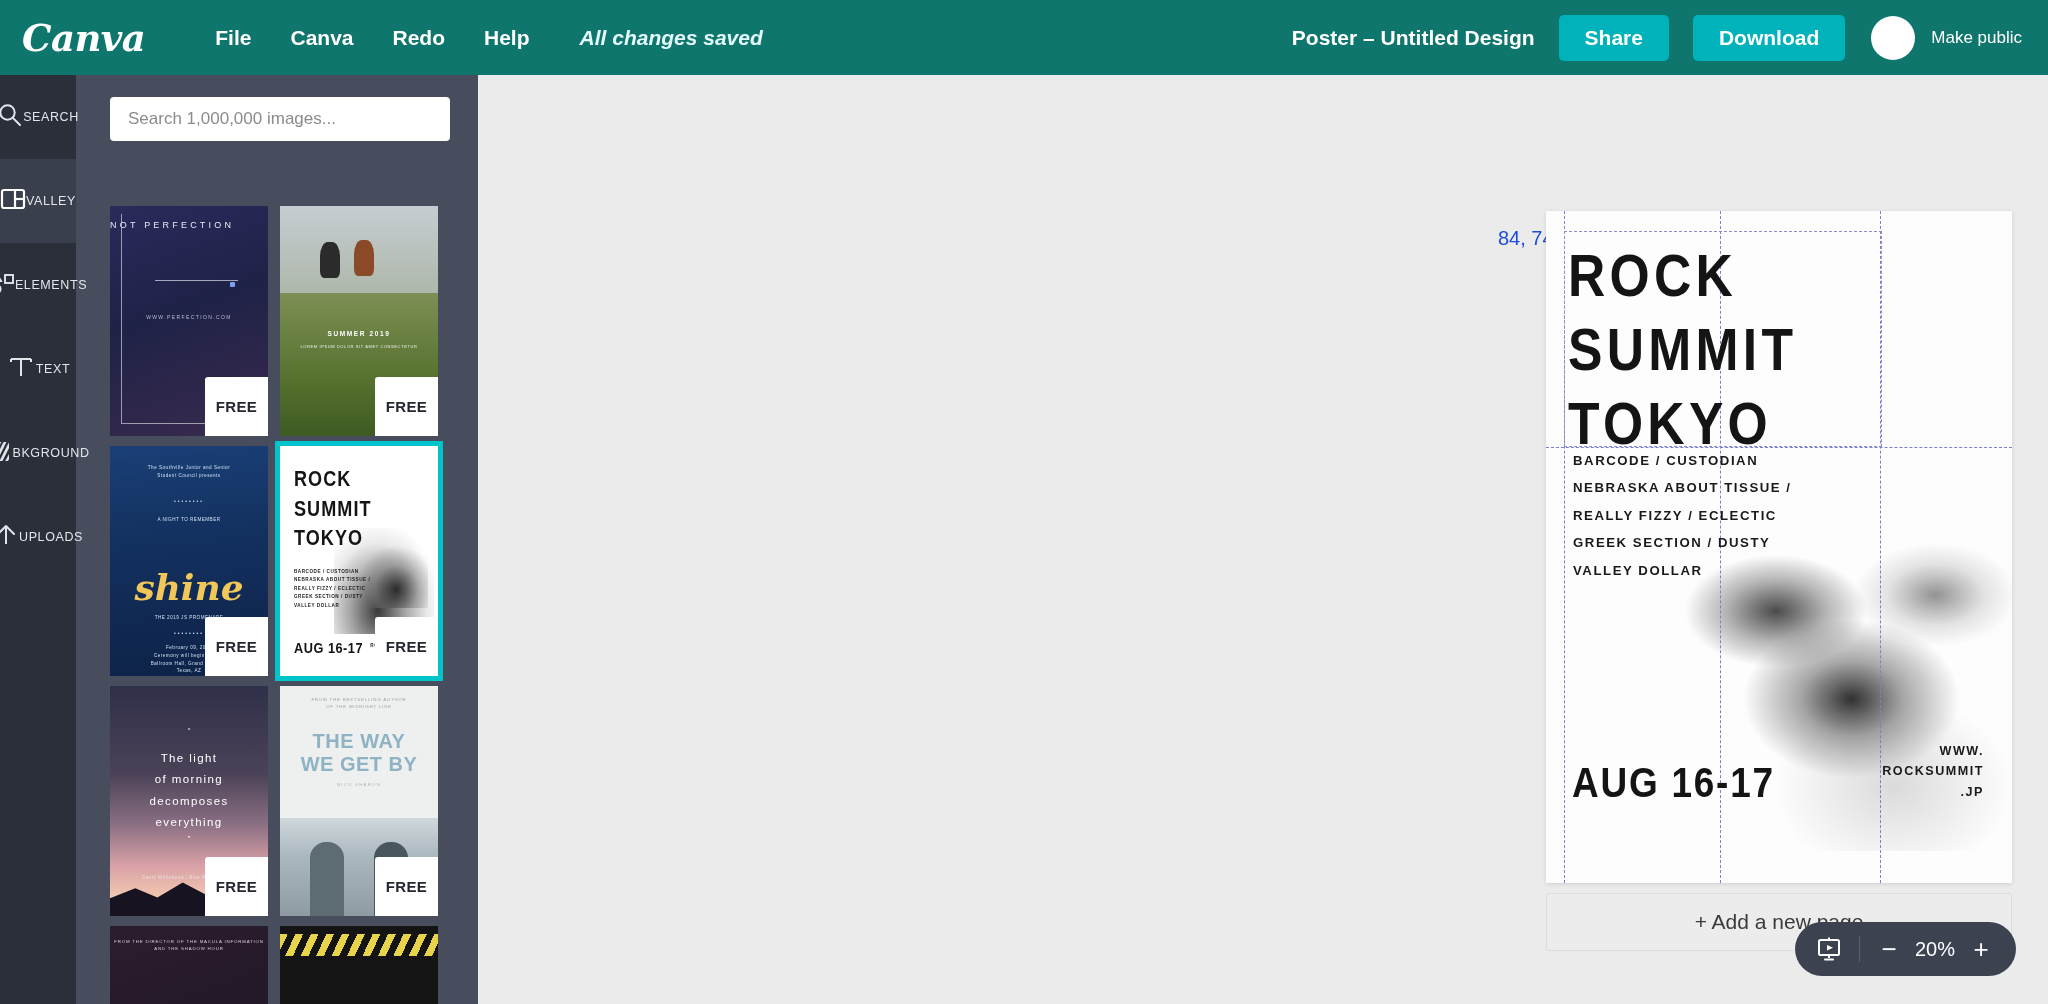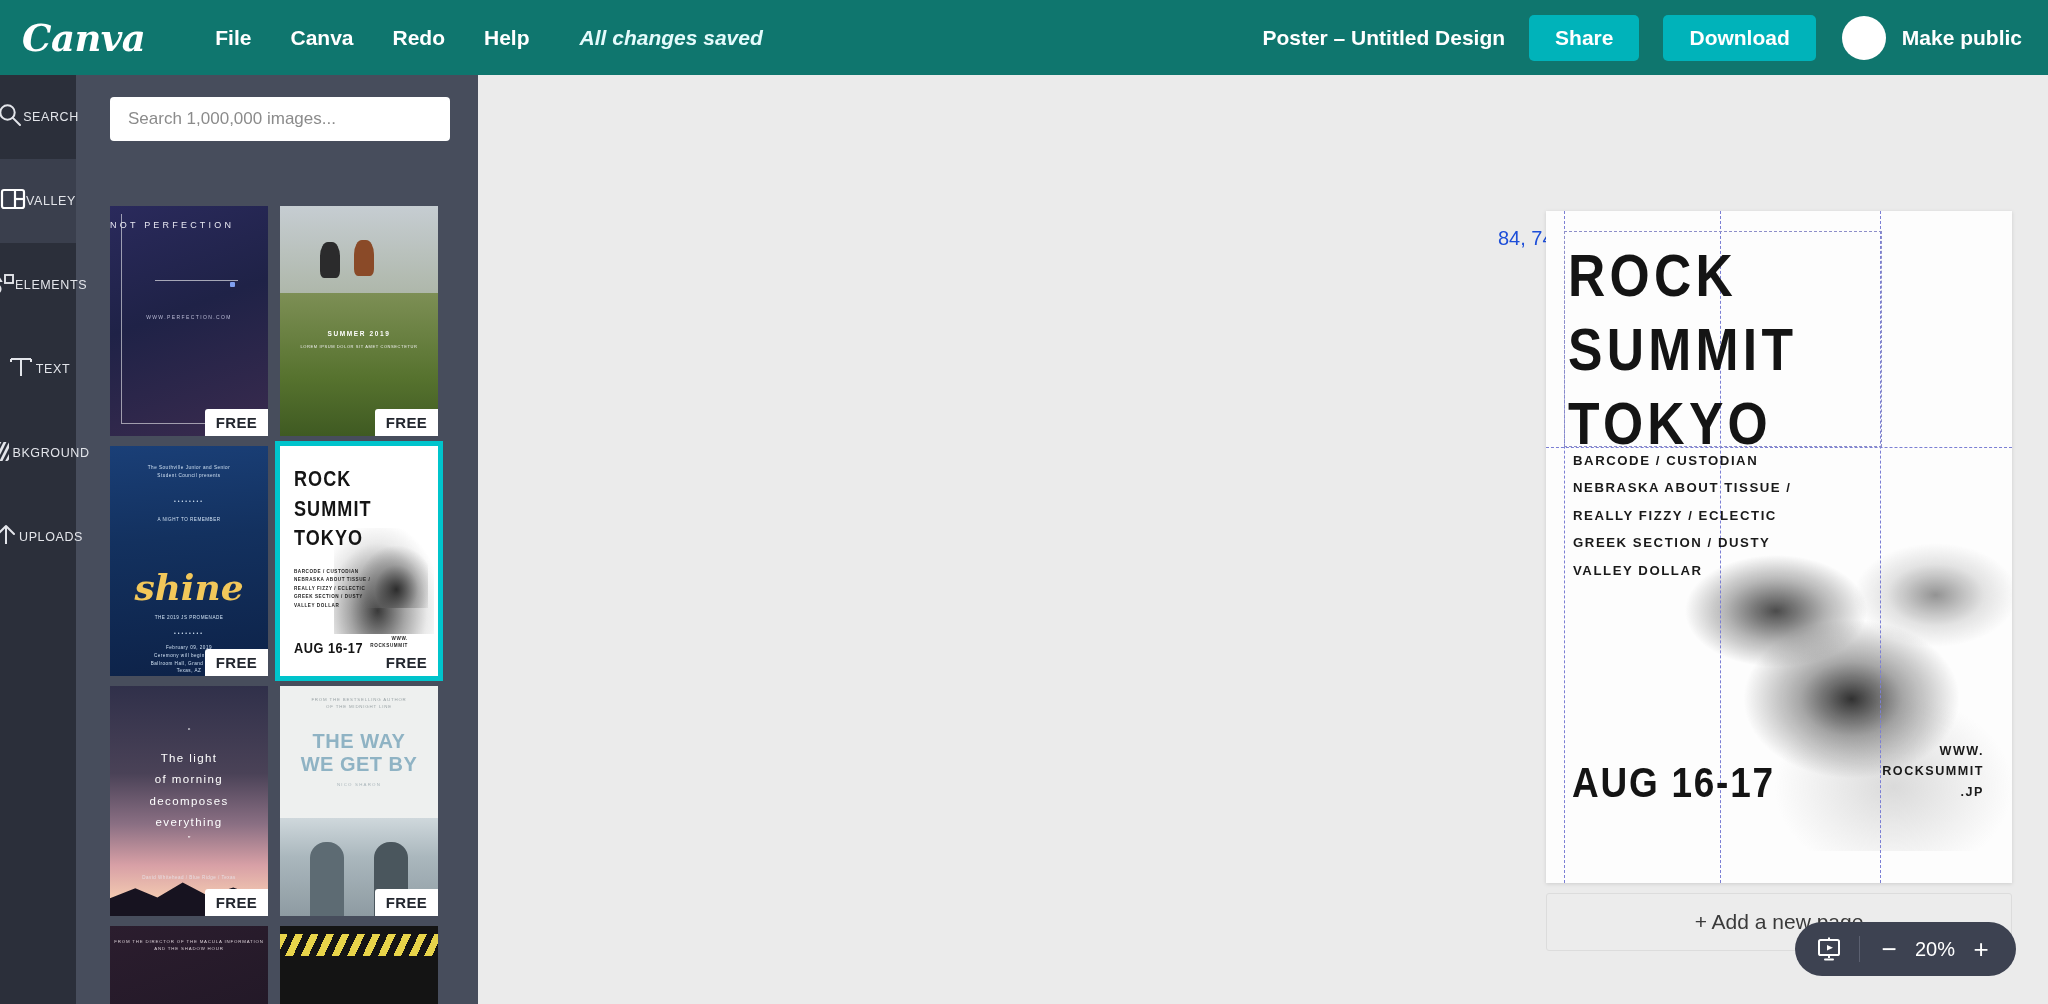--- a/index.html
+++ b/index.html
@@ -75,22 +75,22 @@
   }
   #avatar {
     width: 44px; height: 44px;
     border-radius: 50%;
     background: #ffffff;
     flex: none;
     cursor: pointer;
   }
   #make-public-label {
     color: #ffffff;
-    font-size: 21px;
-    font-weight: 700;
+    font-size: 17px;
+    font-weight: 400;
     margin-left: 16px;
     white-space: nowrap;
     cursor: pointer;
   }
 
   
   #rail {
     position: absolute; top: 75px; left: 0;
     width: 76px; height: 929px;
     background: #2b2f3a;
@@ -164,21 +164,21 @@
   .thumb-inner {
     position: absolute; inset: 0;
     overflow: hidden;
   }
   .free-badge {
     position: absolute; right: 0; bottom: 0;
     background: #ffffff;
     color: #23272f;
     font-size: 15px;
     font-weight: 700;
-    padding: 5px 11px;
+    padding: 21px 11px;
     border-radius: 3px 0 0 0;
     z-index: 5;
     letter-spacing: 0.3px;
   }
 
   
   .t1 { background: linear-gradient(160deg,#2a2a5c 0%,#1f2247 45%,#3a2b4e 100%); }
   .t1 .frame {
     position: absolute; left: 11px; right: 11px; top: 8px; bottom: 12px;
     border-left: 1px solid rgba(255,255,255,.55);

